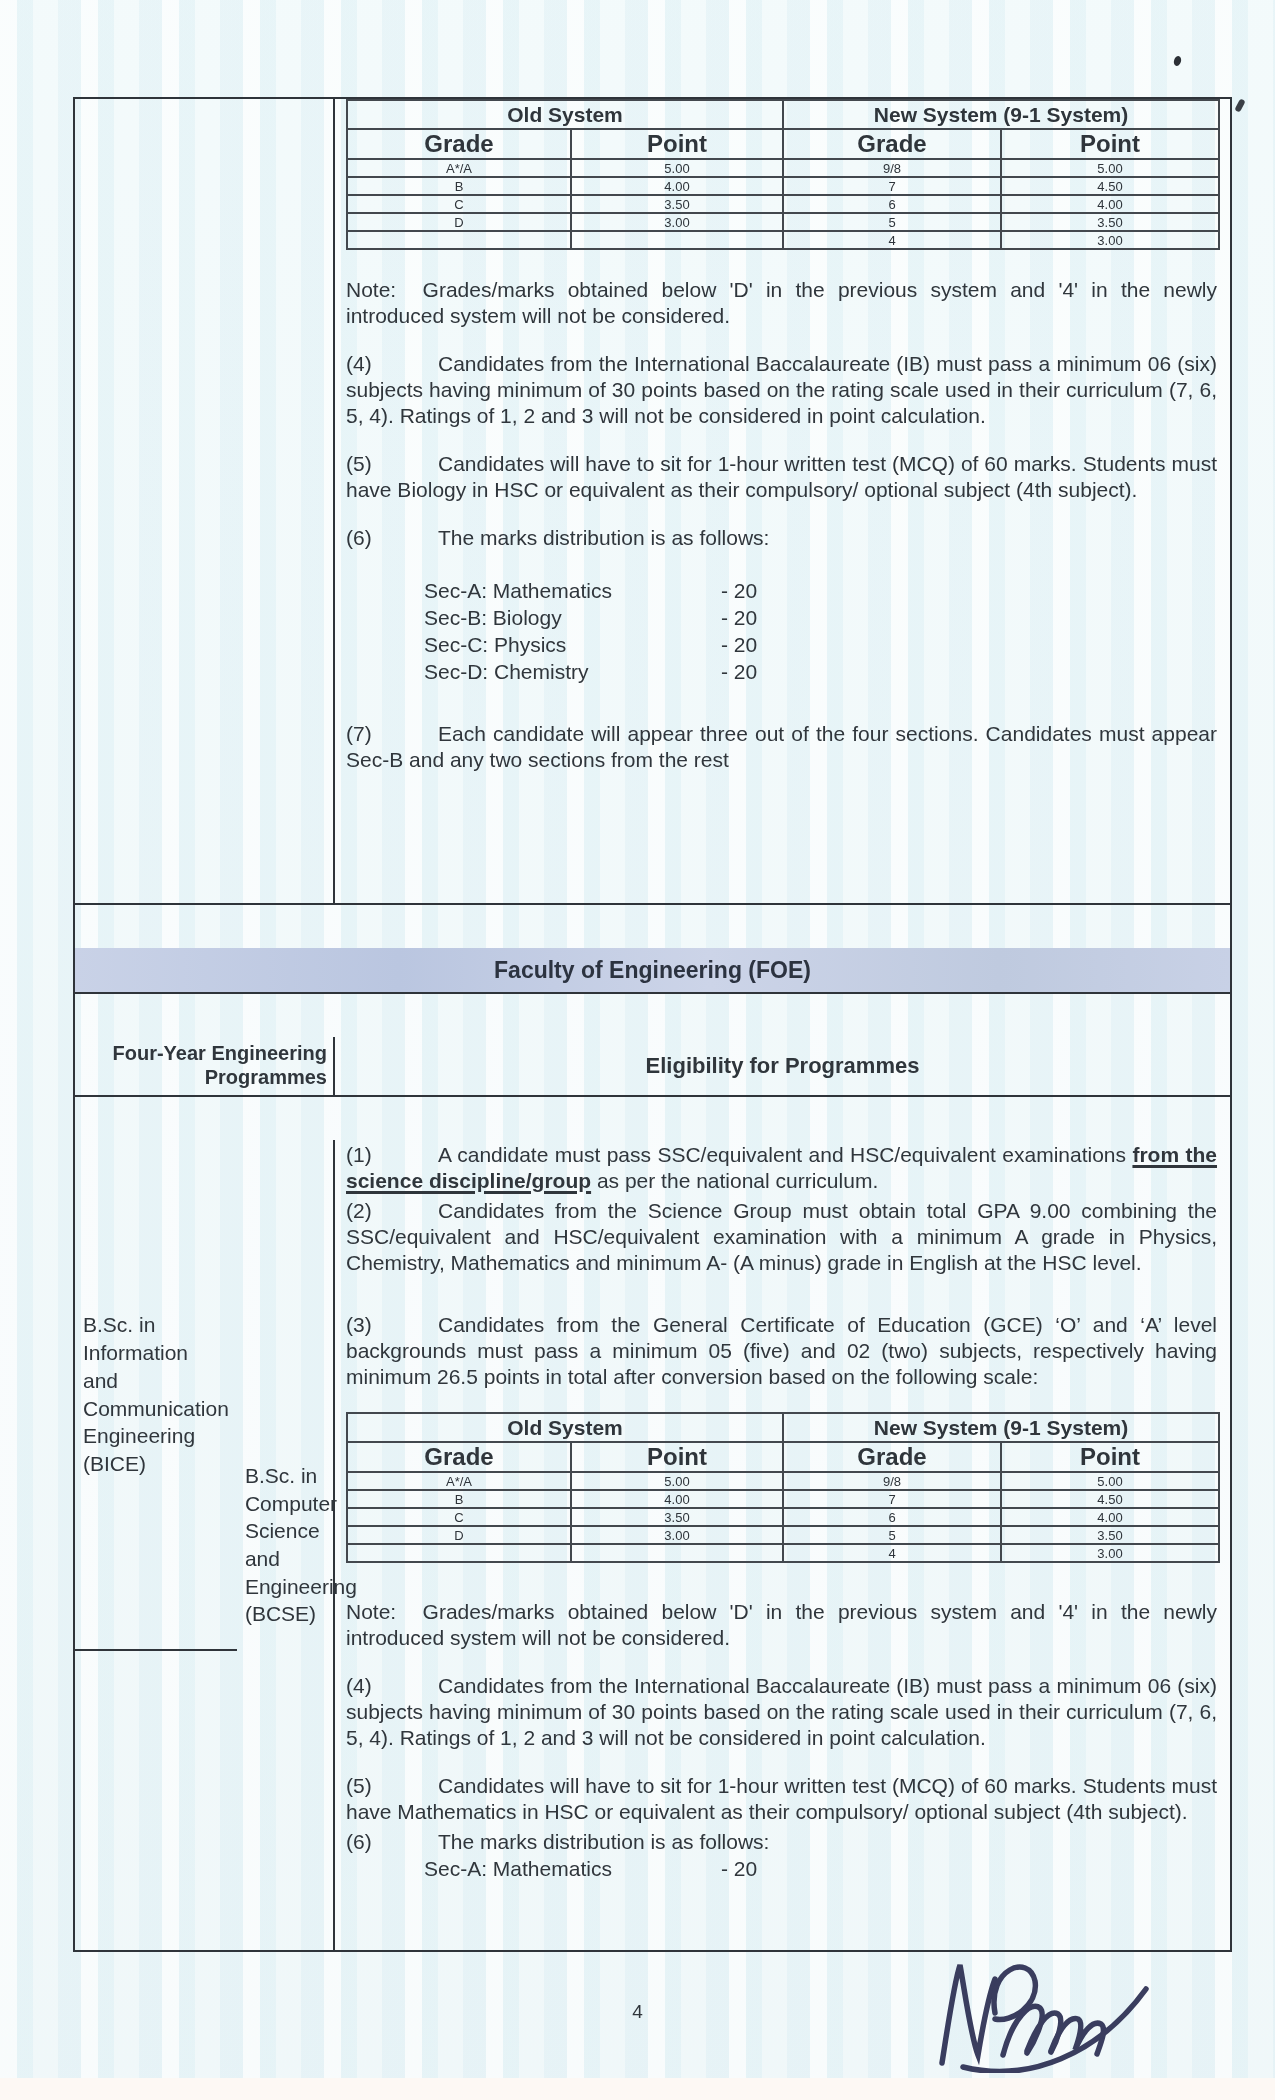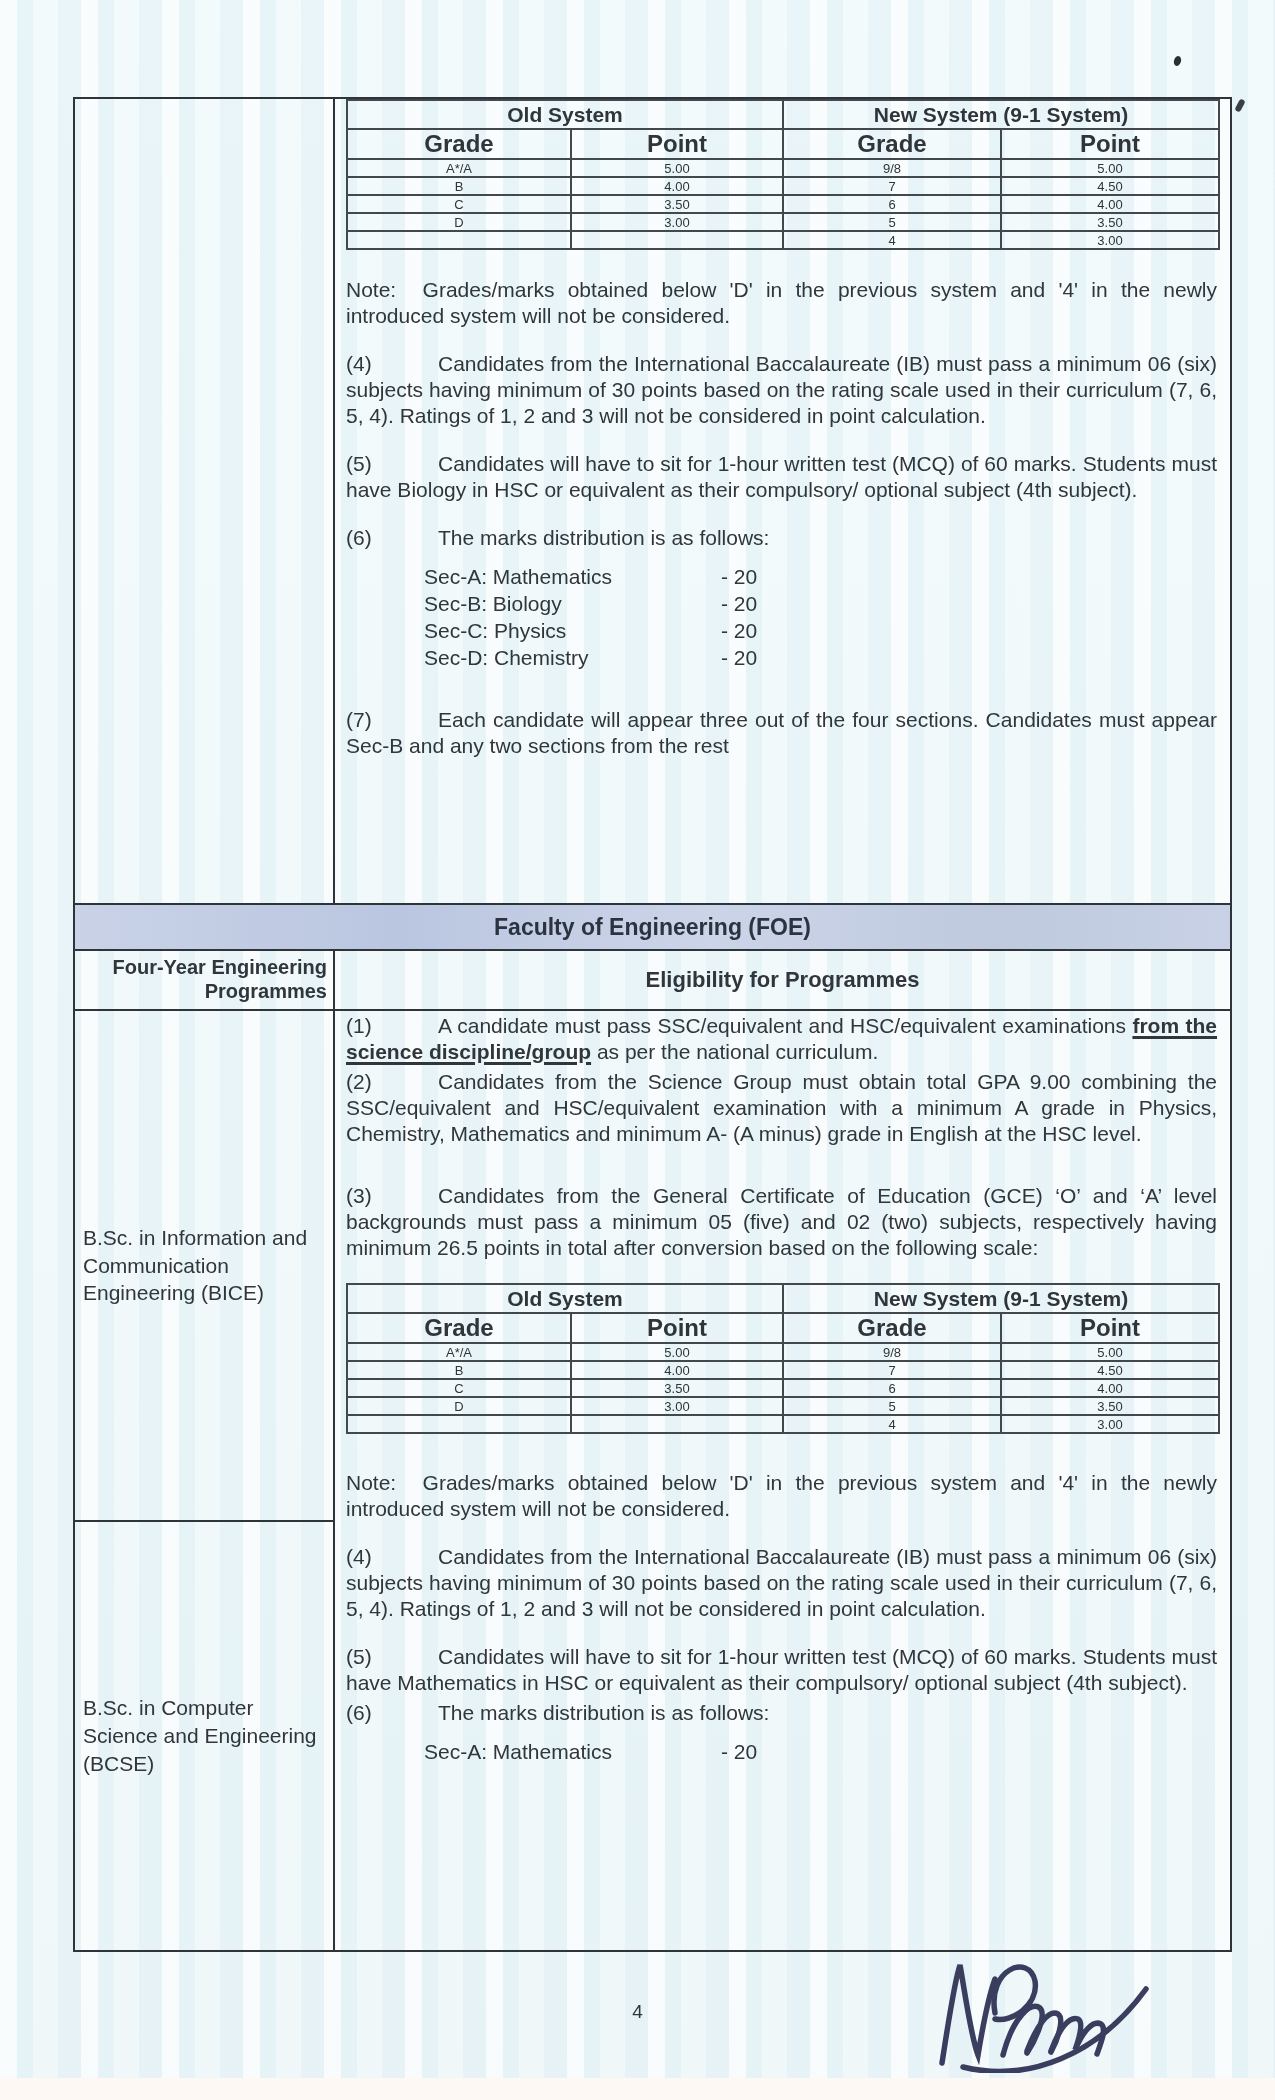--- a/index.html
+++ b/index.html
@@ -9,57 +9,57 @@
   
   .page::before { content:""; position:absolute; inset:0;
     background:
       repeating-linear-gradient(90deg, rgba(255,255,255,.55) 0 17px, rgba(213,236,242,.38) 17px 33px,
         rgba(255,255,255,0) 33px 58px, rgba(208,232,240,.30) 58px 81px),
       linear-gradient(180deg, rgba(244,252,253,.55), rgba(234,246,249,.25));
     pointer-events:none; }
   .bottom-strip { position:absolute; left:0; bottom:0; width:100%; height:22px; background:#fdf8f4; }
 
   .doc { position:absolute; left:73px; top:97px; width:1159px; height:1855px;
-         border:2px solid #2f343a; display:flex; flex-direction:column; z-index:1; background:transparent; }
+         border:2px solid #2f343a; display:flex; flex-direction:column; z-index:1; background:transparent;gap:43px; }
 
   .row-top { display:flex; height:806px; border-bottom:2px solid #2f343a; overflow:hidden; }
   .left-blank { width:260px; border-right:2px solid #2f343a; }
   .content-col { flex:1; padding:0 13px 0 11px; overflow:hidden; }
 
   .foe-bar { height:46px; border-bottom:2px solid #2f343a;
     background:linear-gradient(90deg,#c9d2e7 0%,#bac6e0 28%,#ccd4e8 55%,#bfcadf 80%,#c8d1e6 100%);
     display:flex; align-items:center; justify-content:center;
     font-weight:bold; font-size:23px; color:#2c3340; }
 
   .hdr-row { display:flex; height:60px; border-bottom:2px solid #2f343a; }
   .hdr-left { width:260px; border-right:2px solid #2f343a; display:flex; align-items:center;
     justify-content:center; text-align:right; font-weight:bold; font-size:20px; line-height:1.18; padding:2px 6px; }
   .hdr-right { flex:1; display:flex; align-items:center; justify-content:center; font-weight:bold; font-size:22px; }
 
   .row-main { display:flex; flex:1; overflow:hidden; }
-  .prog-col { width:260px; border-right:2px solid #2f343a; display:flex; flex-direction:column; }
+  .prog-col { width:260px; border-right:2px solid #2f343a; display:flex; }
   .prog-cell { display:flex; align-items:center; padding:8px 8px; font-size:21px; line-height:1.32; }
   .prog-cell.first { height:511px; border-bottom:2px solid #2f343a; }
   .prog-cell.second { flex:1; }
   .elig-col { flex:1; padding:0 13px 0 11px; overflow:hidden; }
 
   .para { margin:0; text-align:justify; font-size:21px; line-height:26px; }
   .pnum { display:inline-block; width:92px; }
   .emph { font-weight:bold; text-decoration:underline; text-decoration-thickness:2.5px; text-underline-offset:3px; }
 
   .mt6{margin-top:2px}.mt20{margin-top:4px}.mt22{margin-top:22px}.mt24{margin-top:36px}
   .mt26{margin-top:26px}.mt27{margin-top:27px}.mt36{margin-top:36px}
 
   .grade-table { border-collapse:collapse; table-layout:fixed; width:872px; border:2px solid #2f343a; }
   .grade-table td { border:2px solid #43484e; text-align:center; vertical-align:middle;
                     height:18px; padding:0 4px; font-size:13px; color:#2f353b; }
   .grade-table .ghead td { font-weight:bold; height:29px; font-size:21px; }
   .grade-table .chead td { font-weight:bold; height:27px; font-size:24px; }
 
-  .marks-list { margin-left:78px;margin-top:12px; }
+  .marks-list { margin-left:78px; }
   .marks-row { display:flex; line-height:27px; font-size:21px; }
   .mlabel { width:297px; }
 
   .page-num { position:absolute; left:0; width:100%; top:2001px; text-align:center; font-size:19px; color:#2f353b; }
   .signature { position:absolute; left:933px; top:1951px; width:222px; height:122px; }
 
   .speck-a { position:absolute; left:1174px; top:56px; width:7px; height:10px; background:#2c3036; border-radius:50%; transform:rotate(18deg); }
   .speck-b { position:absolute; left:1237px; top:99px; width:6px; height:13px; background:#3a3f46; border-radius:3px; transform:rotate(28deg); }
 </style>
 </head>

